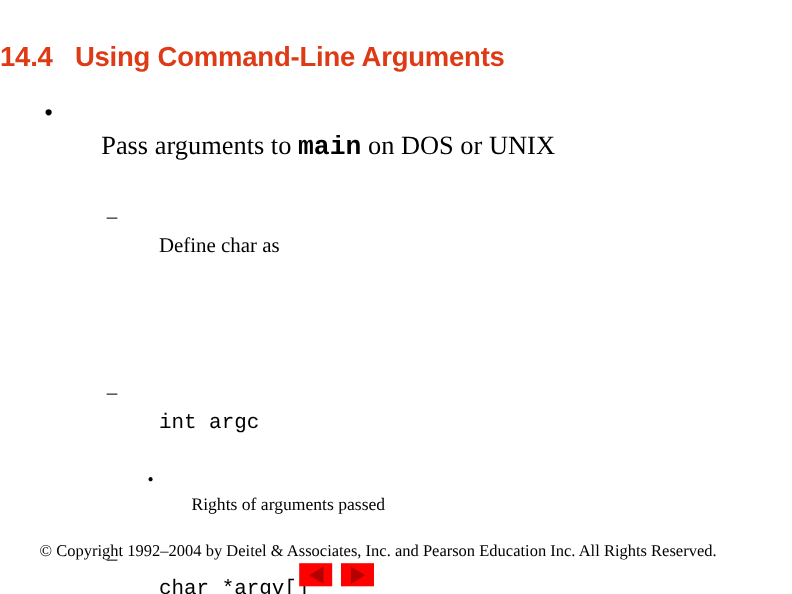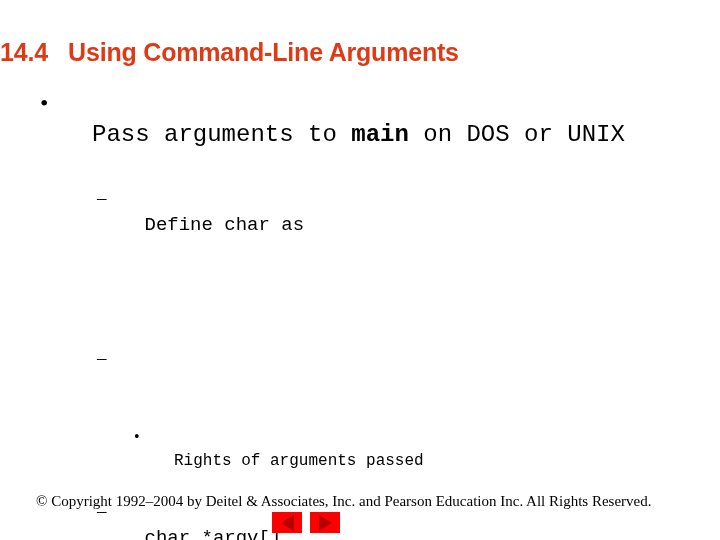--- a/index.html
+++ b/index.html
@@ -98,21 +98,21 @@
   }
 
   .mono {
     font-family: "Liberation Mono", "DejaVu Sans Mono", monospace;
   }
   .mono-b {
     font-family: "Liberation Mono", "DejaVu Sans Mono", monospace;
     font-weight: bold;
   }
   .serif {
-    font-family: Liberation Mono, monospace;
+    font-family: Liberation Serif, serif;
   }
 
   
   .footer {
     position: absolute;
     left: 24px;
     top: 495px;
     font-family: "Liberation Serif", serif;
     font-size: 15px;
     line-height: 13px;
@@ -170,21 +170,21 @@
 
     <div class="line lvl2">
       <span class="bullet">–</span><span class="serif">Define char as</span>
     </div>
 
     <div class="line codeline">
       <span class="mono"></span>
     </div>
 
     <div class="line lvl2">
-      <span class="bullet">–</span>
+      <span class="bullet">–</span><span class="mono">int argc</span>
     </div>
 
     <div class="line lvl3">
       <span class="bullet">•</span><span class="serif">Rights of arguments passed</span>
     </div>
 
     <div class="line lvl2">
       <span class="bullet">–</span><span class="mono">char *argv[]</span>
     </div>
 

